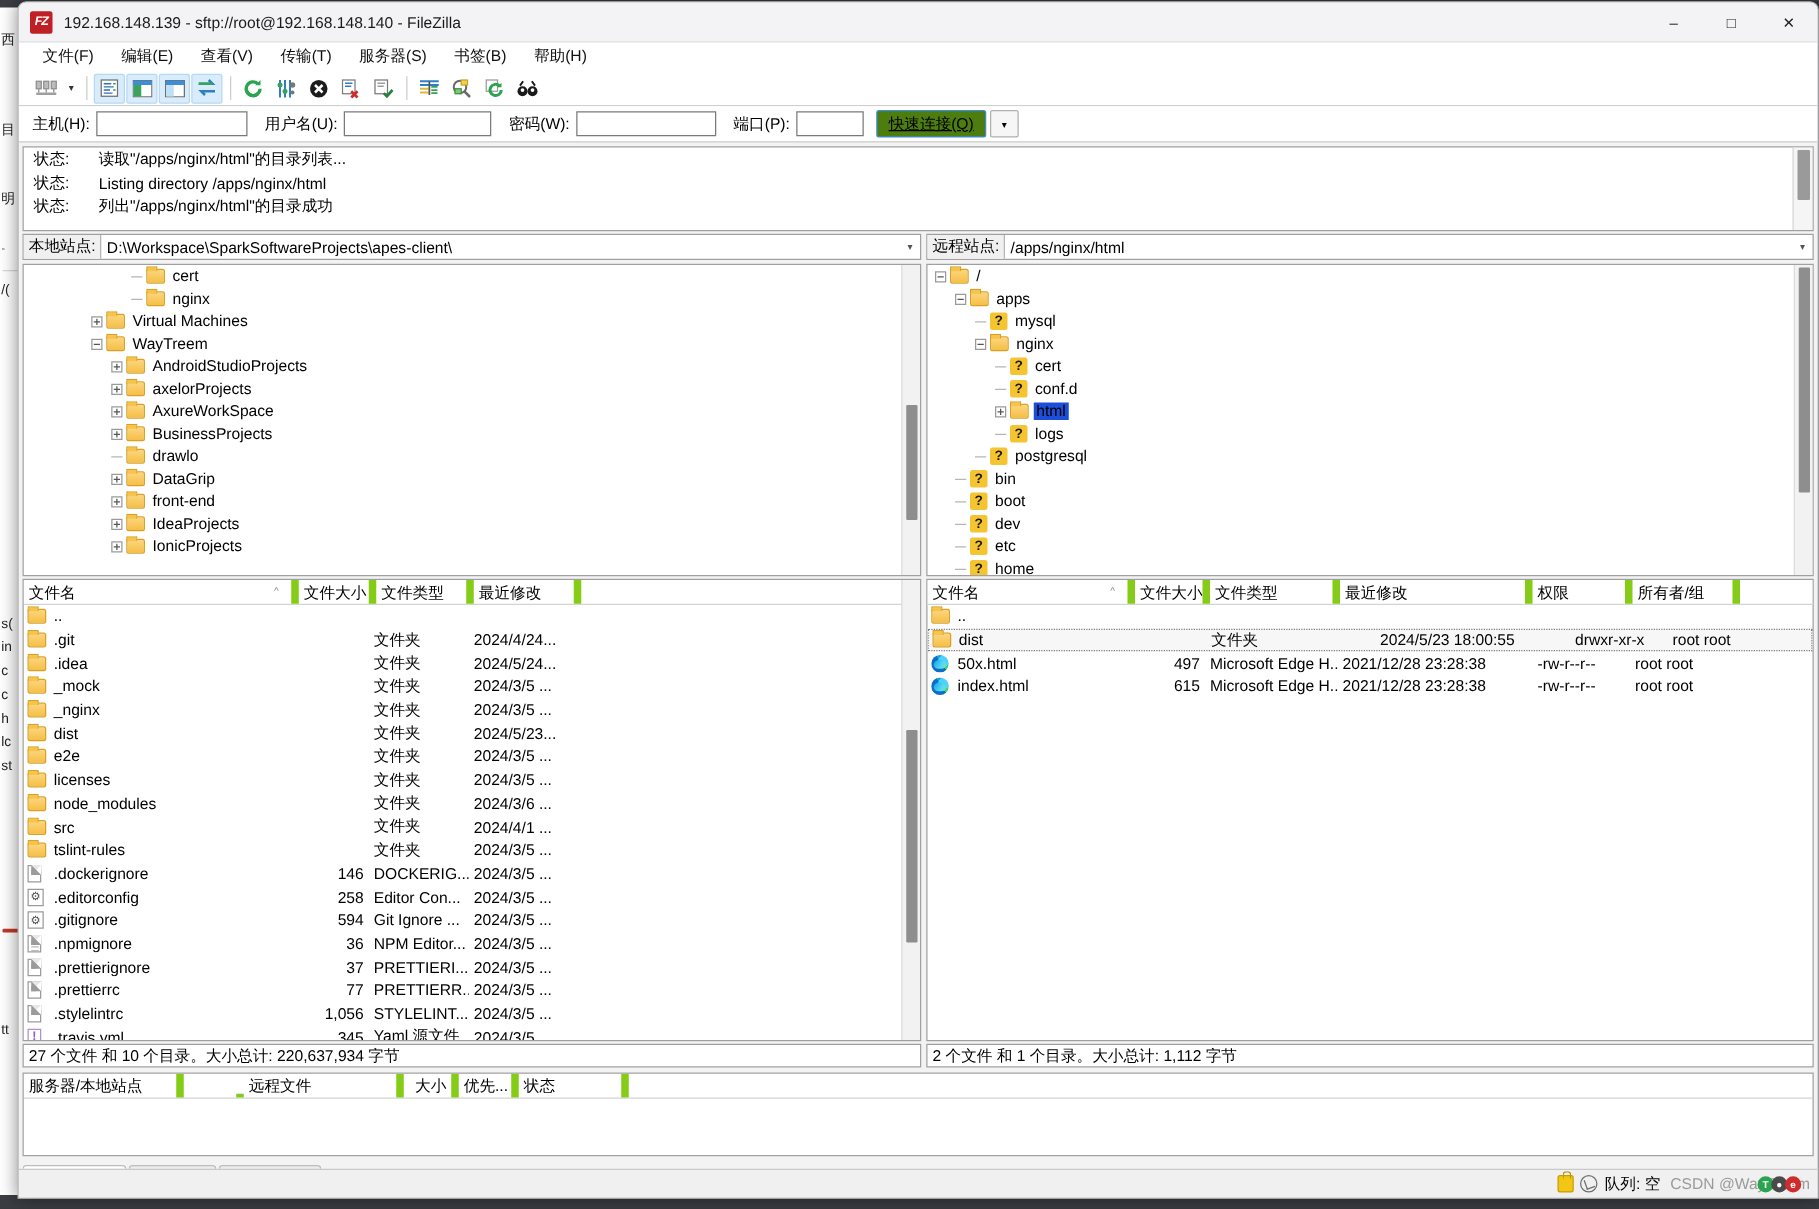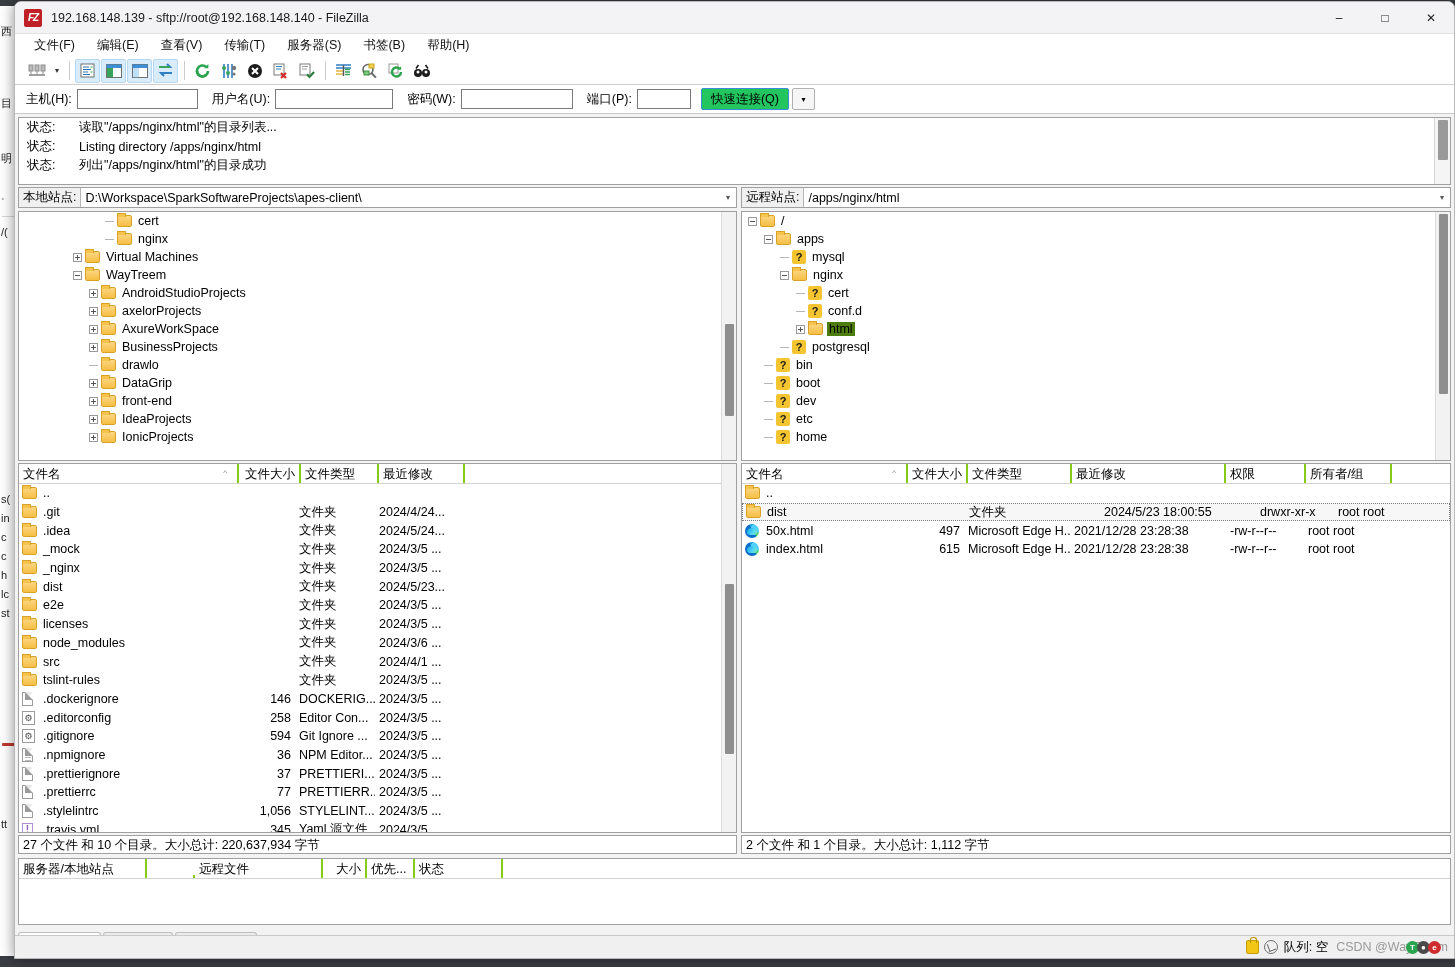--- a/index.html
+++ b/index.html
@@ -176,25 +176,26 @@
     font-family: "Liberation Sans", sans-serif;
   }
   #qc-host { width: 121px; }
   #qc-user { width: 118px; }
   #qc-pass { width: 112px; }
   #qc-port { width: 54px; margin-right: 10px; }
   #qc-connect {
     height: 22px;
     padding: 0 9px;
     font-size: 12.5px;
-    background: #22c55e;
+    background: #4d7c0f;
     border: 1px solid #3c8cd4;
     border-radius: 2px;
     display: flex; align-items: center;
     white-space: nowrap;
+    text-decoration: underline;
   }
   #qc-dropdown {
     width: 23px; height: 22px;
     margin-left: 3px;
     background: #f6f6f6;
     border: 1px solid #b0b0b0;
     border-radius: 2px;
     display: flex; align-items: center; justify-content: center;
     font-size: 8px;
   }
@@ -336,21 +337,21 @@
     border-radius: 2px;
     position: relative;
   }
   .qmark::after {
     content: "?";
     position: absolute; inset: 0;
     display: flex; align-items: center; justify-content: center;
     font-size: 11px; font-weight: bold; color: #1a1a1a;
   }
   .tree-label { padding: 0 2px; }
-  .tree-row.selected .tree-label { background: #4d7c0f; }
+  .tree-row.selected .tree-label { background: #1d4ed8; }
 
   
   .vscroll {
     position: absolute;
     right: 0; top: 0;
     width: 15px; height: 100%;
     background: #f2f2f2;
     border-left: 1px solid #dcdcdc;
   }
   .vthumb {
@@ -377,21 +378,21 @@
   #remote-list { flex: 1; }
 
   .hdr {
     display: flex;
     height: 20px;
     background: #fff;
     border-bottom: 1px solid #d3d3d3;
     font-size: 12.5px;
   }
   .hdr-cell {
-    border-right: 2px solid #84cc16;
+    border-right: 6px solid #84cc16;
     padding: 2px 4px 0 4px;
     white-space: nowrap;
     overflow: hidden;
     position: relative;
   }
   .hdr-cell.num { text-align: right; }
   .sortarrow {
     position: absolute;
     right: 10px; top: 4px;
     font-size: 8px;
@@ -955,20 +956,27 @@
               <div class="qmark"></div>
               <span class="tree-label">conf.d</span>
             </div>
             <div class="tree-row selected" style="padding-left: 50px;">
               <span class="tw">
                 <span class="expander plus"></span>
               </span>
               <div class="folder"></div>
               <span class="tree-label">html</span>
             </div>
+            <div class="tree-row" style="padding-left: 50px;">
+              <span class="tw">
+                <span class="elbow"></span>
+              </span>
+              <div class="qmark"></div>
+              <span class="tree-label">logs</span>
+            </div>
             <div class="tree-row" style="padding-left: 34px;">
               <span class="tw">
                 <span class="elbow"></span>
               </span>
               <div class="qmark"></div>
               <span class="tree-label">postgresql</span>
             </div>
             <div class="tree-row" style="padding-left: 18px;">
               <span class="tw">
                 <span class="elbow"></span>

